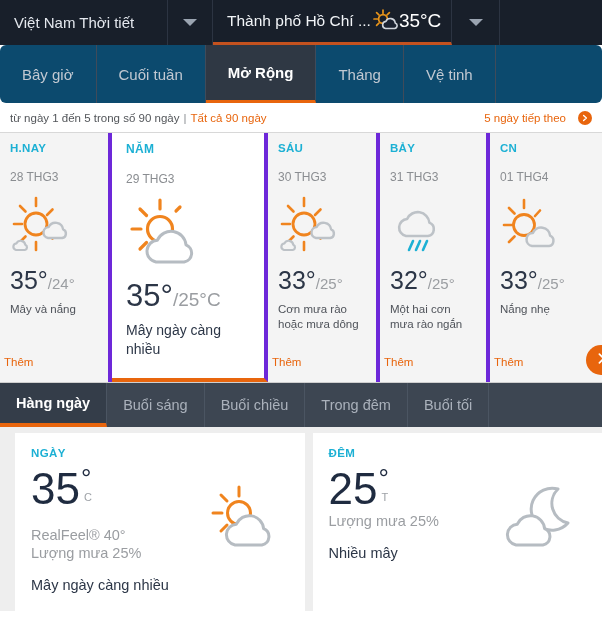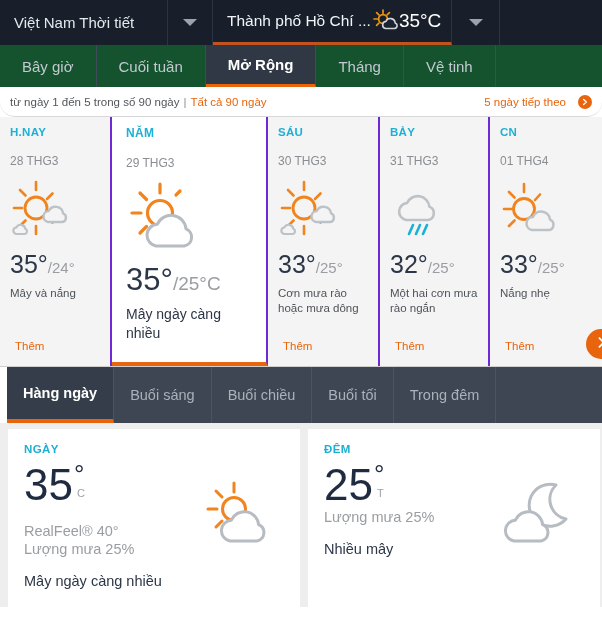--- a/index.html
+++ b/index.html
@@ -44,24 +44,25 @@
   .tb-rest { flex: 1; border-right: none; }
   .caret {
     width: 0; height: 0;
     border-left: 7px solid transparent;
     border-right: 7px solid transparent;
     border-top: 7px solid #9aa4b1;
   }
 
   
   .mainnav {
-    height: 42px;
-    background: #14532d;
+    height: 58px;
+    background: #0c4a6e;
     display: flex;
     align-items: stretch;
+    border-radius: 6px;
   }
   .mainnav .nav-item {
     display: flex; align-items: center; justify-content: center;
     padding: 0 22px;
     color: #c2c9d2;
     font-size: 15px;
     border-right: 1px solid #404b5a;
     white-space: nowrap;
   }
   .mainnav .nav-item.active {
@@ -75,21 +76,20 @@
   
   .rangebar {
     height: 30px;
     background: #ffffff;
     border-bottom: 1px solid #d8d8d8;
     display: flex;
     align-items: center;
     padding: 0 10px;
     font-size: 11.5px;
     color: #53565a;
-    border-radius: 15px;
   }
   .rangebar .sep { margin: 0 4px; color: #8b8e93; }
   .rangebar a { color: #e8650d; text-decoration: none; }
   .rangebar .right {
     margin-left: auto;
     display: flex; align-items: center; gap: 12px;
     color: #e8650d;
   }
   .circle-arrow {
     width: 14px; height: 14px; border-radius: 50%;
@@ -101,21 +101,21 @@
   
   .cards {
     height: 250px;
     background: #f2f2f2;
     display: flex;
     position: relative;
     border-bottom: 1px solid #cfcfcf;
   }
   .card {
     background: #f4f4f4;
-    border-right: 2px solid #6d28d9;
+    border-right: 4px solid #6d28d9;
     padding: 9px 10px 0 10px;
     position: relative;
     display: flex;
     flex-direction: column;
   }
   .card.c0 { width: 112px; }
   .card.c1 { width: 156px; background: #ffffff; border-bottom: 4px solid #e8650d; padding: 9px 14px 0 14px; }
   .card.c2 { width: 112px; }
   .card.c3 { width: 110px; }
   .card.c4 { width: 112px; border-right: none; }
@@ -149,41 +149,40 @@
   .card.c1 .t-lo { font-size: 19px; }
   .card .desc {
     margin-top: 7px;
     font-size: 11.5px;
     color: #4f535a;
     line-height: 1.32;
   }
   .card.c1 .desc { font-size: 14px; color: #2c3647; line-height: 1.35; }
   .card .more {
     position: absolute;
-    left: 15px; bottom: 14px;
+    left: 4px; bottom: 14px;
     font-size: 11.5px;
     color: #e8650d;
     text-decoration: none;
   }
   .next-btn {
     position: absolute;
     right: -14px; top: 212px;
     width: 30px; height: 30px;
     border-radius: 50%;
     background: #e8650d;
     display: flex; align-items: center; justify-content: center;
   }
 
   
   .subnav {
-    height: 56px;
+    height: 44px;
     background: #3d4652;
     display: flex;
     align-items: stretch;
-    margin-left: 7px;
   }
   .subnav .sub-item {
     display: flex; align-items: center; justify-content: center;
     padding: 0 16px;
     color: #aab1bb;
     font-size: 14.5px;
     border-right: 1px solid #4b5562;
     white-space: nowrap;
   }
   .subnav .sub-item.active {
@@ -199,21 +198,21 @@
     height: 184px;
     background: #eeeeee;
     display: flex;
     padding: 6px 0 0 0;
   }
   .panel {
     background: #ffffff;
     position: relative;
     padding: 14px 16px 0 16px;
   }
-  .panel.p-day { width: 292px; margin-left: 8px; }
+  .panel.p-day { width: 292px; margin-left: 15px; }
   .panel.p-night { width: 292px; margin-left: 8px; }
   .panel .ptitle {
     color: #1cb0d4;
     font-size: 11.5px;
     font-weight: bold;
     letter-spacing: 0.4px;
   }
   .panel .bigtemp {
     margin-top: 8px;
     color: #1f2b40;
@@ -454,24 +453,24 @@
   <div class="sub-item active">
     <span>Hàng ngày</span>
   </div>
   <div class="sub-item">
     <span>Buổi sáng</span>
   </div>
   <div class="sub-item">
     <span>Buổi chiều</span>
   </div>
   <div class="sub-item">
+    <span>Trong đêm</span>
+  </div>
+  <div class="sub-item">
     <span>Buổi tối</span>
-  </div>
-  <div class="sub-item">
-    <span>Trong đêm</span>
   </div>
   <div class="sub-fill"></div>
 </div>
 
 <div class="panels">
 
   <div class="panel p-day">
     <div class="ptitle">NGÀY</div>
     <div class="bigtemp">
       <span>35</span>

